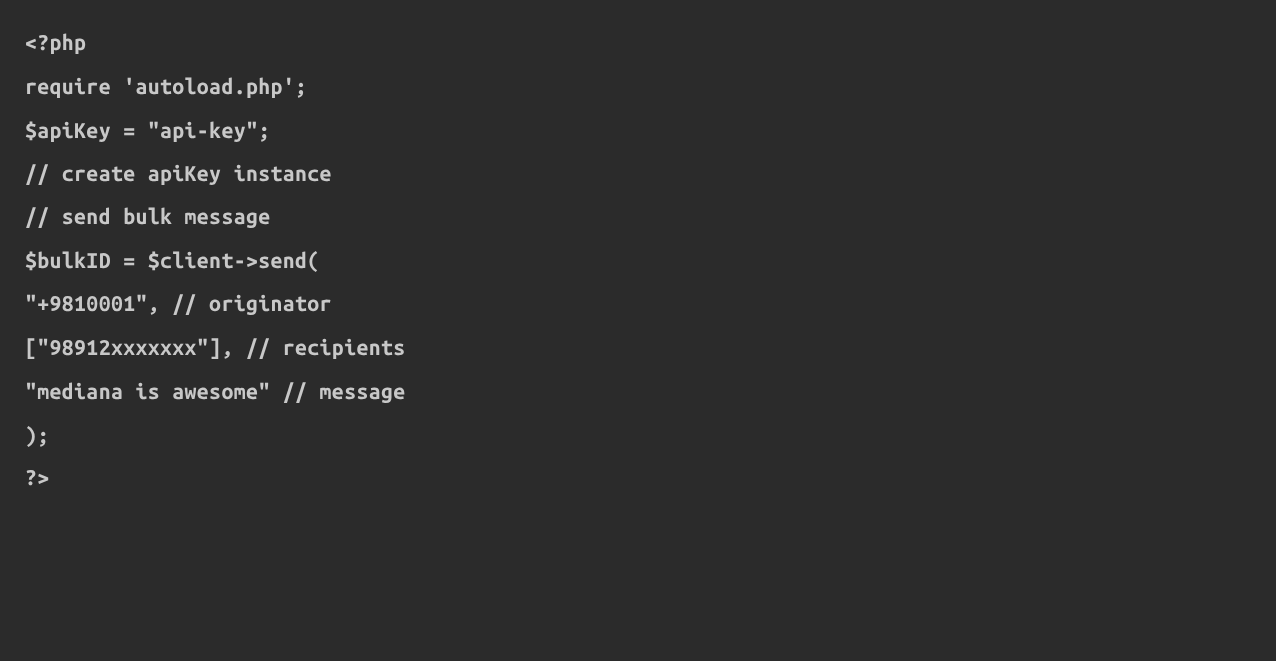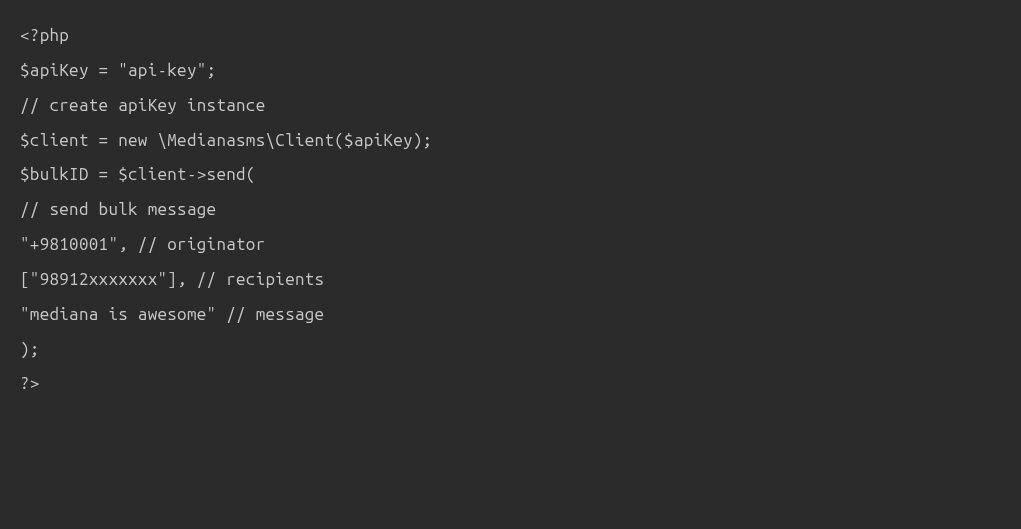--- a/index.html
+++ b/index.html
@@ -1,18 +1,19 @@
 <!DOCTYPE html>
 <html><head>
   <meta charset="utf-8">
   <style>
     * {
       margin: 0;
       padding: 0;
       box-sizing: border-box;
+      font-weight: bold;
     }
     body {
       background-color: #2b2b2b;
       width: 1021px;
       height: 529px;
       font-family: 'Ubuntu Mono', 'Courier New', monospace;
       font-size: 17px;
       color: #c8c8c8;
       padding: 18px 20px;
       line-height: 2.05;
@@ -21,23 +22,23 @@
     }
     .code-line {
       white-space: pre;
     }
   </style>
 </head>
 <body>
 
 <div>
   <div class="code-line">&lt;?php</div>
+  <div class="code-line">require 'autoload.php';</div>
   <div class="code-line">$apiKey = "api-key";</div>
   <div class="code-line">// create apiKey instance</div>
-  <div class="code-line">$client = new \Medianasms\Client($apiKey);</div>
+  <div class="code-line">// send bulk message</div>
   <div class="code-line">$bulkID = $client-&gt;send(</div>
-  <div class="code-line">// send bulk message</div>
   <div class="code-line">"+9810001", // originator</div>
   <div class="code-line">["98912xxxxxxx"], // recipients</div>
   <div class="code-line">"mediana is awesome" // message</div>
   <div class="code-line">);</div>
   <div class="code-line">?&gt;</div>
 </div>
 
 </body></html>

